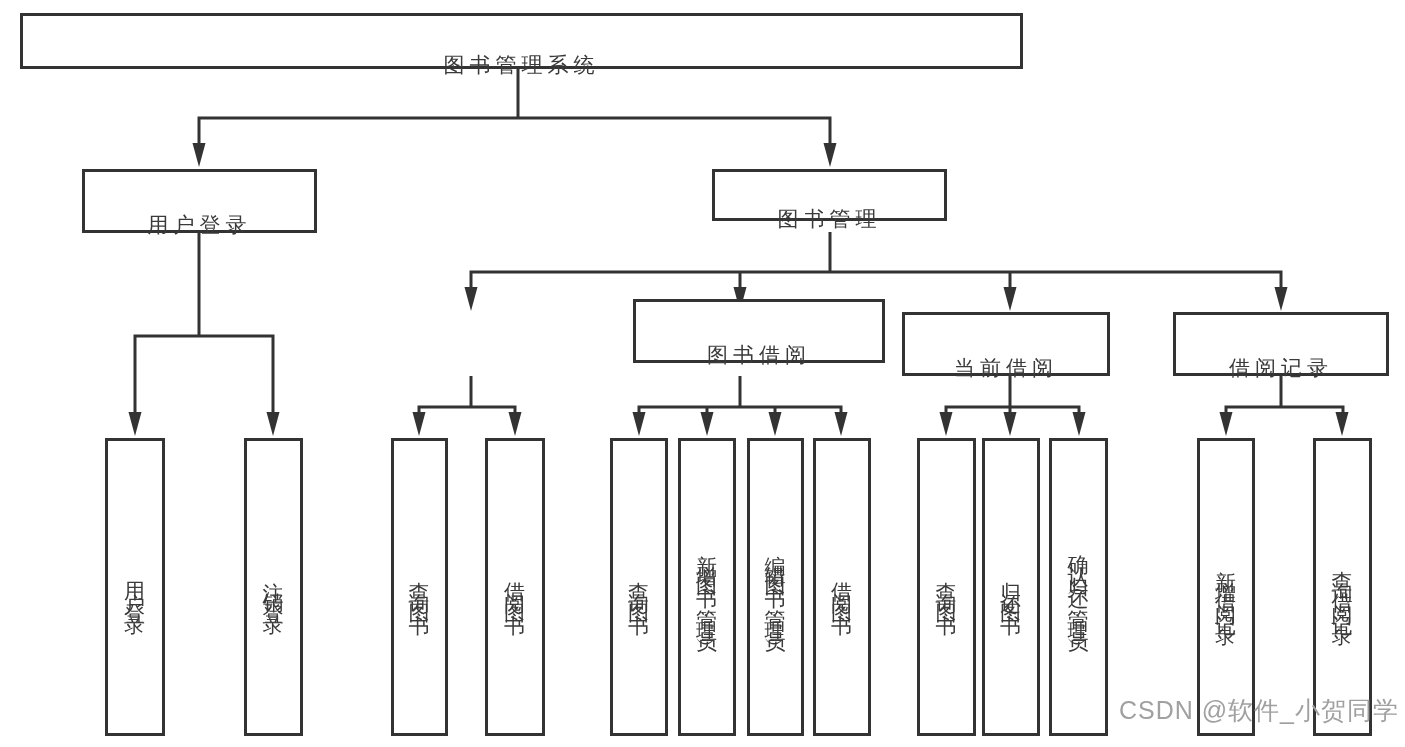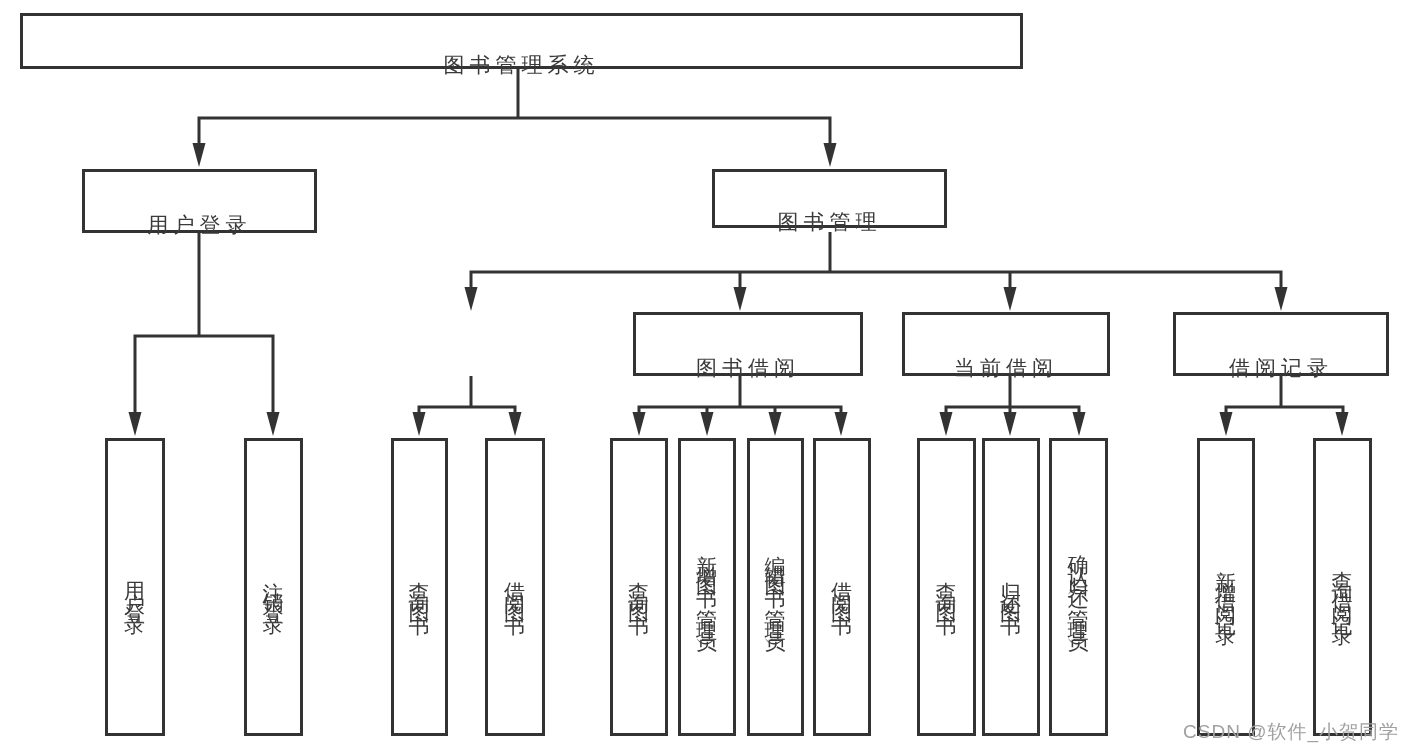--- a/index.html
+++ b/index.html
@@ -33,23 +33,23 @@
     writing-mode:vertical-rl;
     text-orientation:mixed;
     font-size:21px;
     letter-spacing:11px;
     line-height:1;
     color:#3a3a3a;
   }
   .watermark{
     position:absolute;
     right:6px;
-    bottom:2px;
+    bottom:20px;
     z-index:3;
-    font-size:19px;
+    font-size:25px;
     color:#a0a0a0;
     letter-spacing:1px;
     white-space:nowrap;
   }
 </style>
 </head>
 <body>
 
 <div class="stage">
 
@@ -111,25 +111,25 @@
     </g>
   </svg>
 
   <div class="box" style="left:20px;top:13px;width:1003px;height:56px">
     <span class="lbl">图书管理系统</span>
   </div>
 
   <div class="box" style="left:82px;top:169px;width:235px;height:64px">
     <span class="lbl">用户登录</span>
   </div>
-  <div class="box" style="left:712px;top:169px;width:235px;height:59px">
+  <div class="box" style="left:712px;top:169px;width:235px;height:52px">
     <span class="lbl">图书管理</span>
   </div>
 
-  <div class="box" style="left:633px;top:312px;width:230px;height:64px">
+  <div class="box" style="left:633px;top:299px;width:252px;height:64px">
     <span class="lbl">图书借阅</span>
   </div>
   <div class="box" style="left:902px;top:312px;width:208px;height:64px">
     <span class="lbl">当前借阅</span>
   </div>
   <div class="box" style="left:1173px;top:312px;width:216px;height:64px">
     <span class="lbl">借阅记录</span>
   </div>
 
   <div class="box" style="left:105px;top:438px;width:60px;height:298px">

